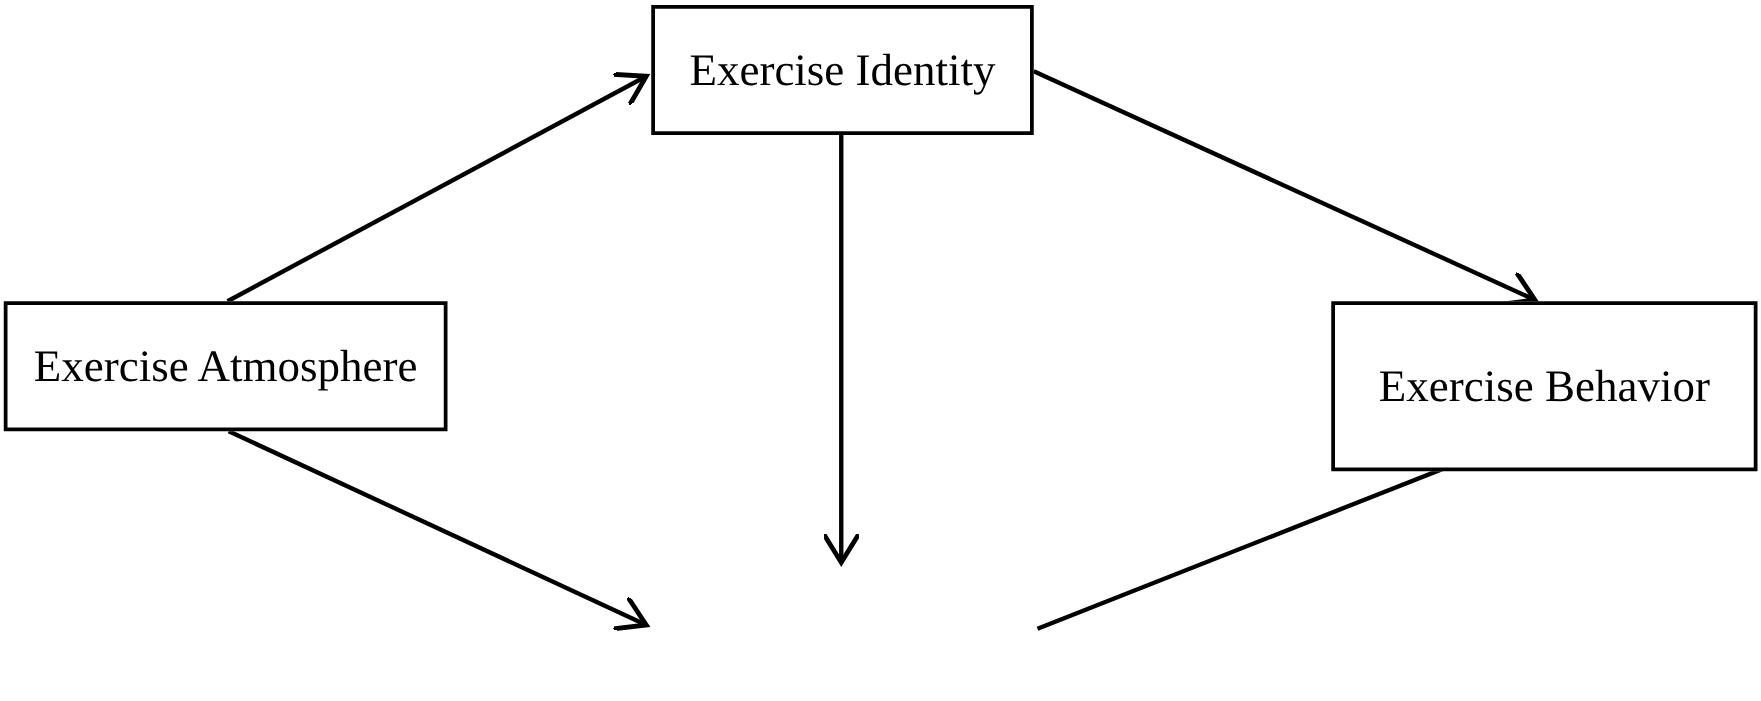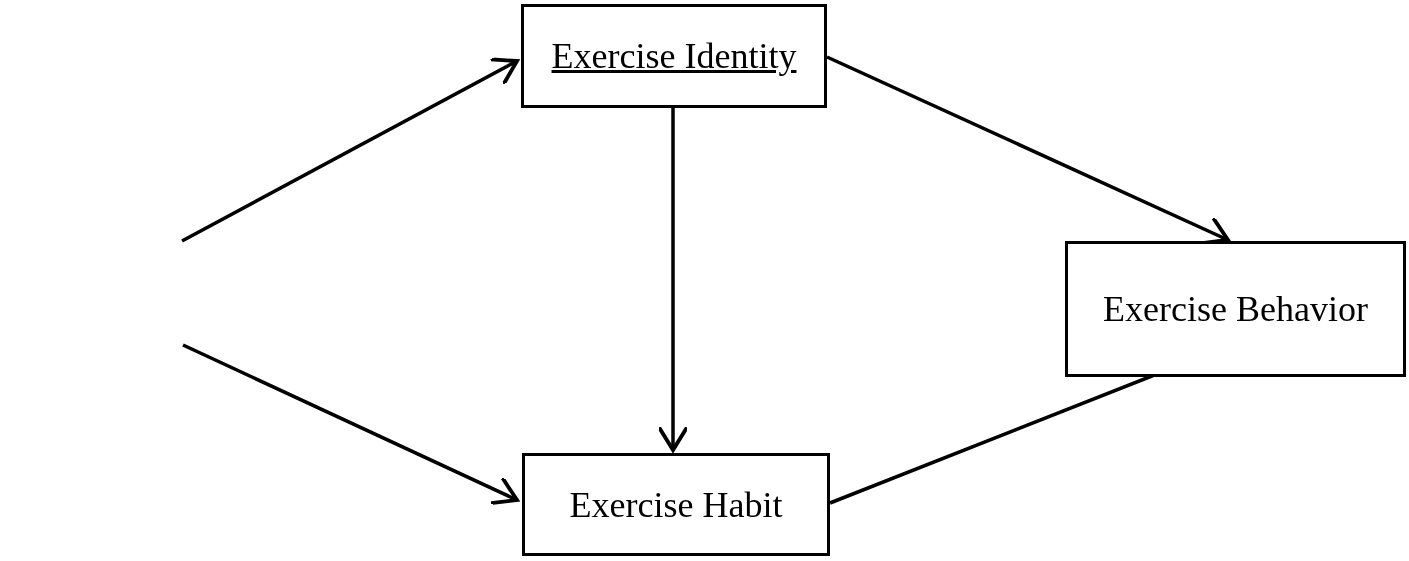--- a/index.html
+++ b/index.html
@@ -36,21 +36,21 @@
     align-items: center;
     justify-content: center;
   }
   .node-label {
     font-size: 36px;
     color: #000000;
     white-space: nowrap;
     line-height: 1;
   }
   .node-atmosphere { left: 3px;    top: 241px; width: 355px; height: 104px; }
-  .node-identity   { left: 521px;  top: 4px;   width: 306px; height: 104px; text-decoration: underline; }
+  .node-identity   { left: 521px;  top: 4px;   width: 306px; height: 104px; }
   .node-habit      { left: 522px;  top: 453px; width: 308px; height: 103px; }
   .node-behavior   { left: 1065px; top: 241px; width: 341px; height: 136px; }
 </style>
 </head>
 <body>
 
 <div class="canvas">
 
   <svg class="edges-layer" width="1409" height="561" viewBox="0 0 1409 561" xmlns="http://www.w3.org/2000/svg">
     <defs>
@@ -59,26 +59,26 @@
       </marker>
     </defs>
 
     <line class="edge" x1="182" y1="241" x2="517" y2="61" marker-end="url(#ah)"></line>
     <line class="edge" x1="183" y1="345" x2="517" y2="500" marker-end="url(#ah)"></line>
     <line class="edge" x1="827" y1="57" x2="1228" y2="240" marker-end="url(#ah)"></line>
     <line class="edge" x1="673" y1="108" x2="673" y2="450" marker-end="url(#ah)"></line>
     <line class="edge" x1="830" y1="503" x2="1228" y2="346" marker-end="url(#ah)"></line>
   </svg>
 
+  <div class="node node-atmosphere">
+    <span class="node-label">Exercise Atmosphere</span>
+  </div>
 
   <div class="node node-identity">
     <span class="node-label">Exercise Identity</span>
   </div>
 
-  <div class="node node-habit">
-    <span class="node-label">Exercise Habit</span>
-  </div>
 
   <div class="node node-behavior">
     <span class="node-label">Exercise Behavior</span>
   </div>
 
 </div>
 
 </body></html>

